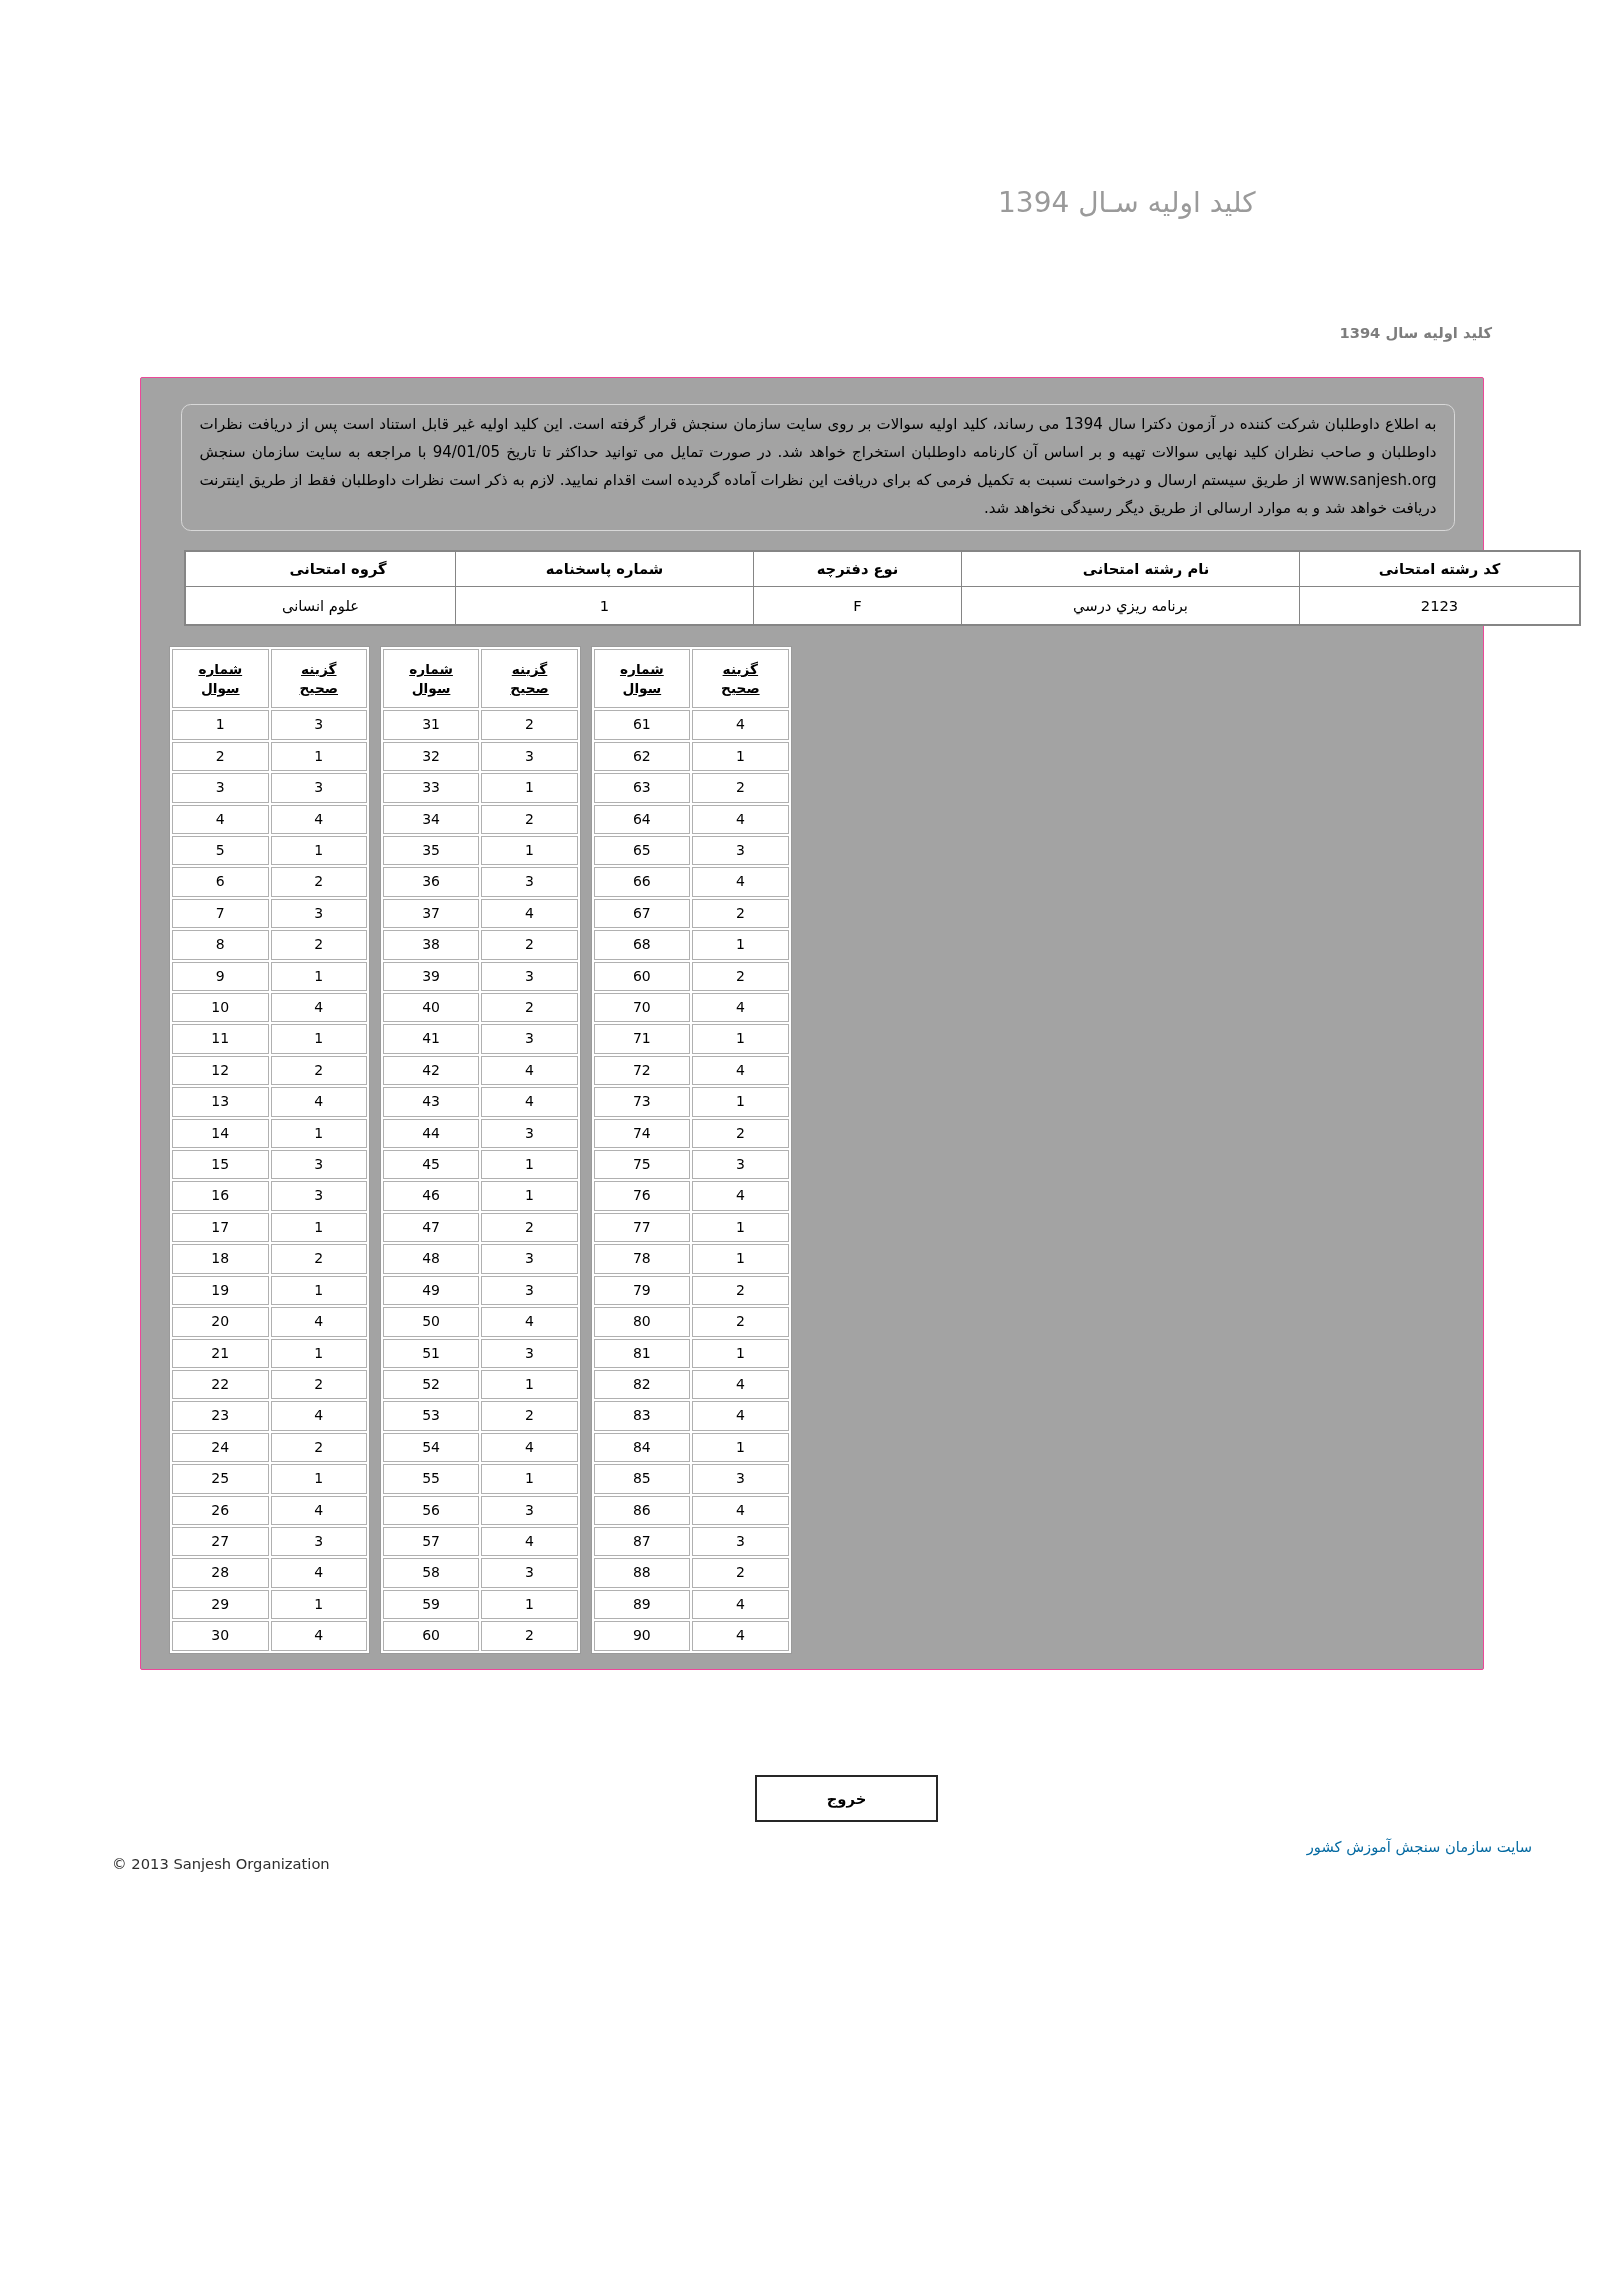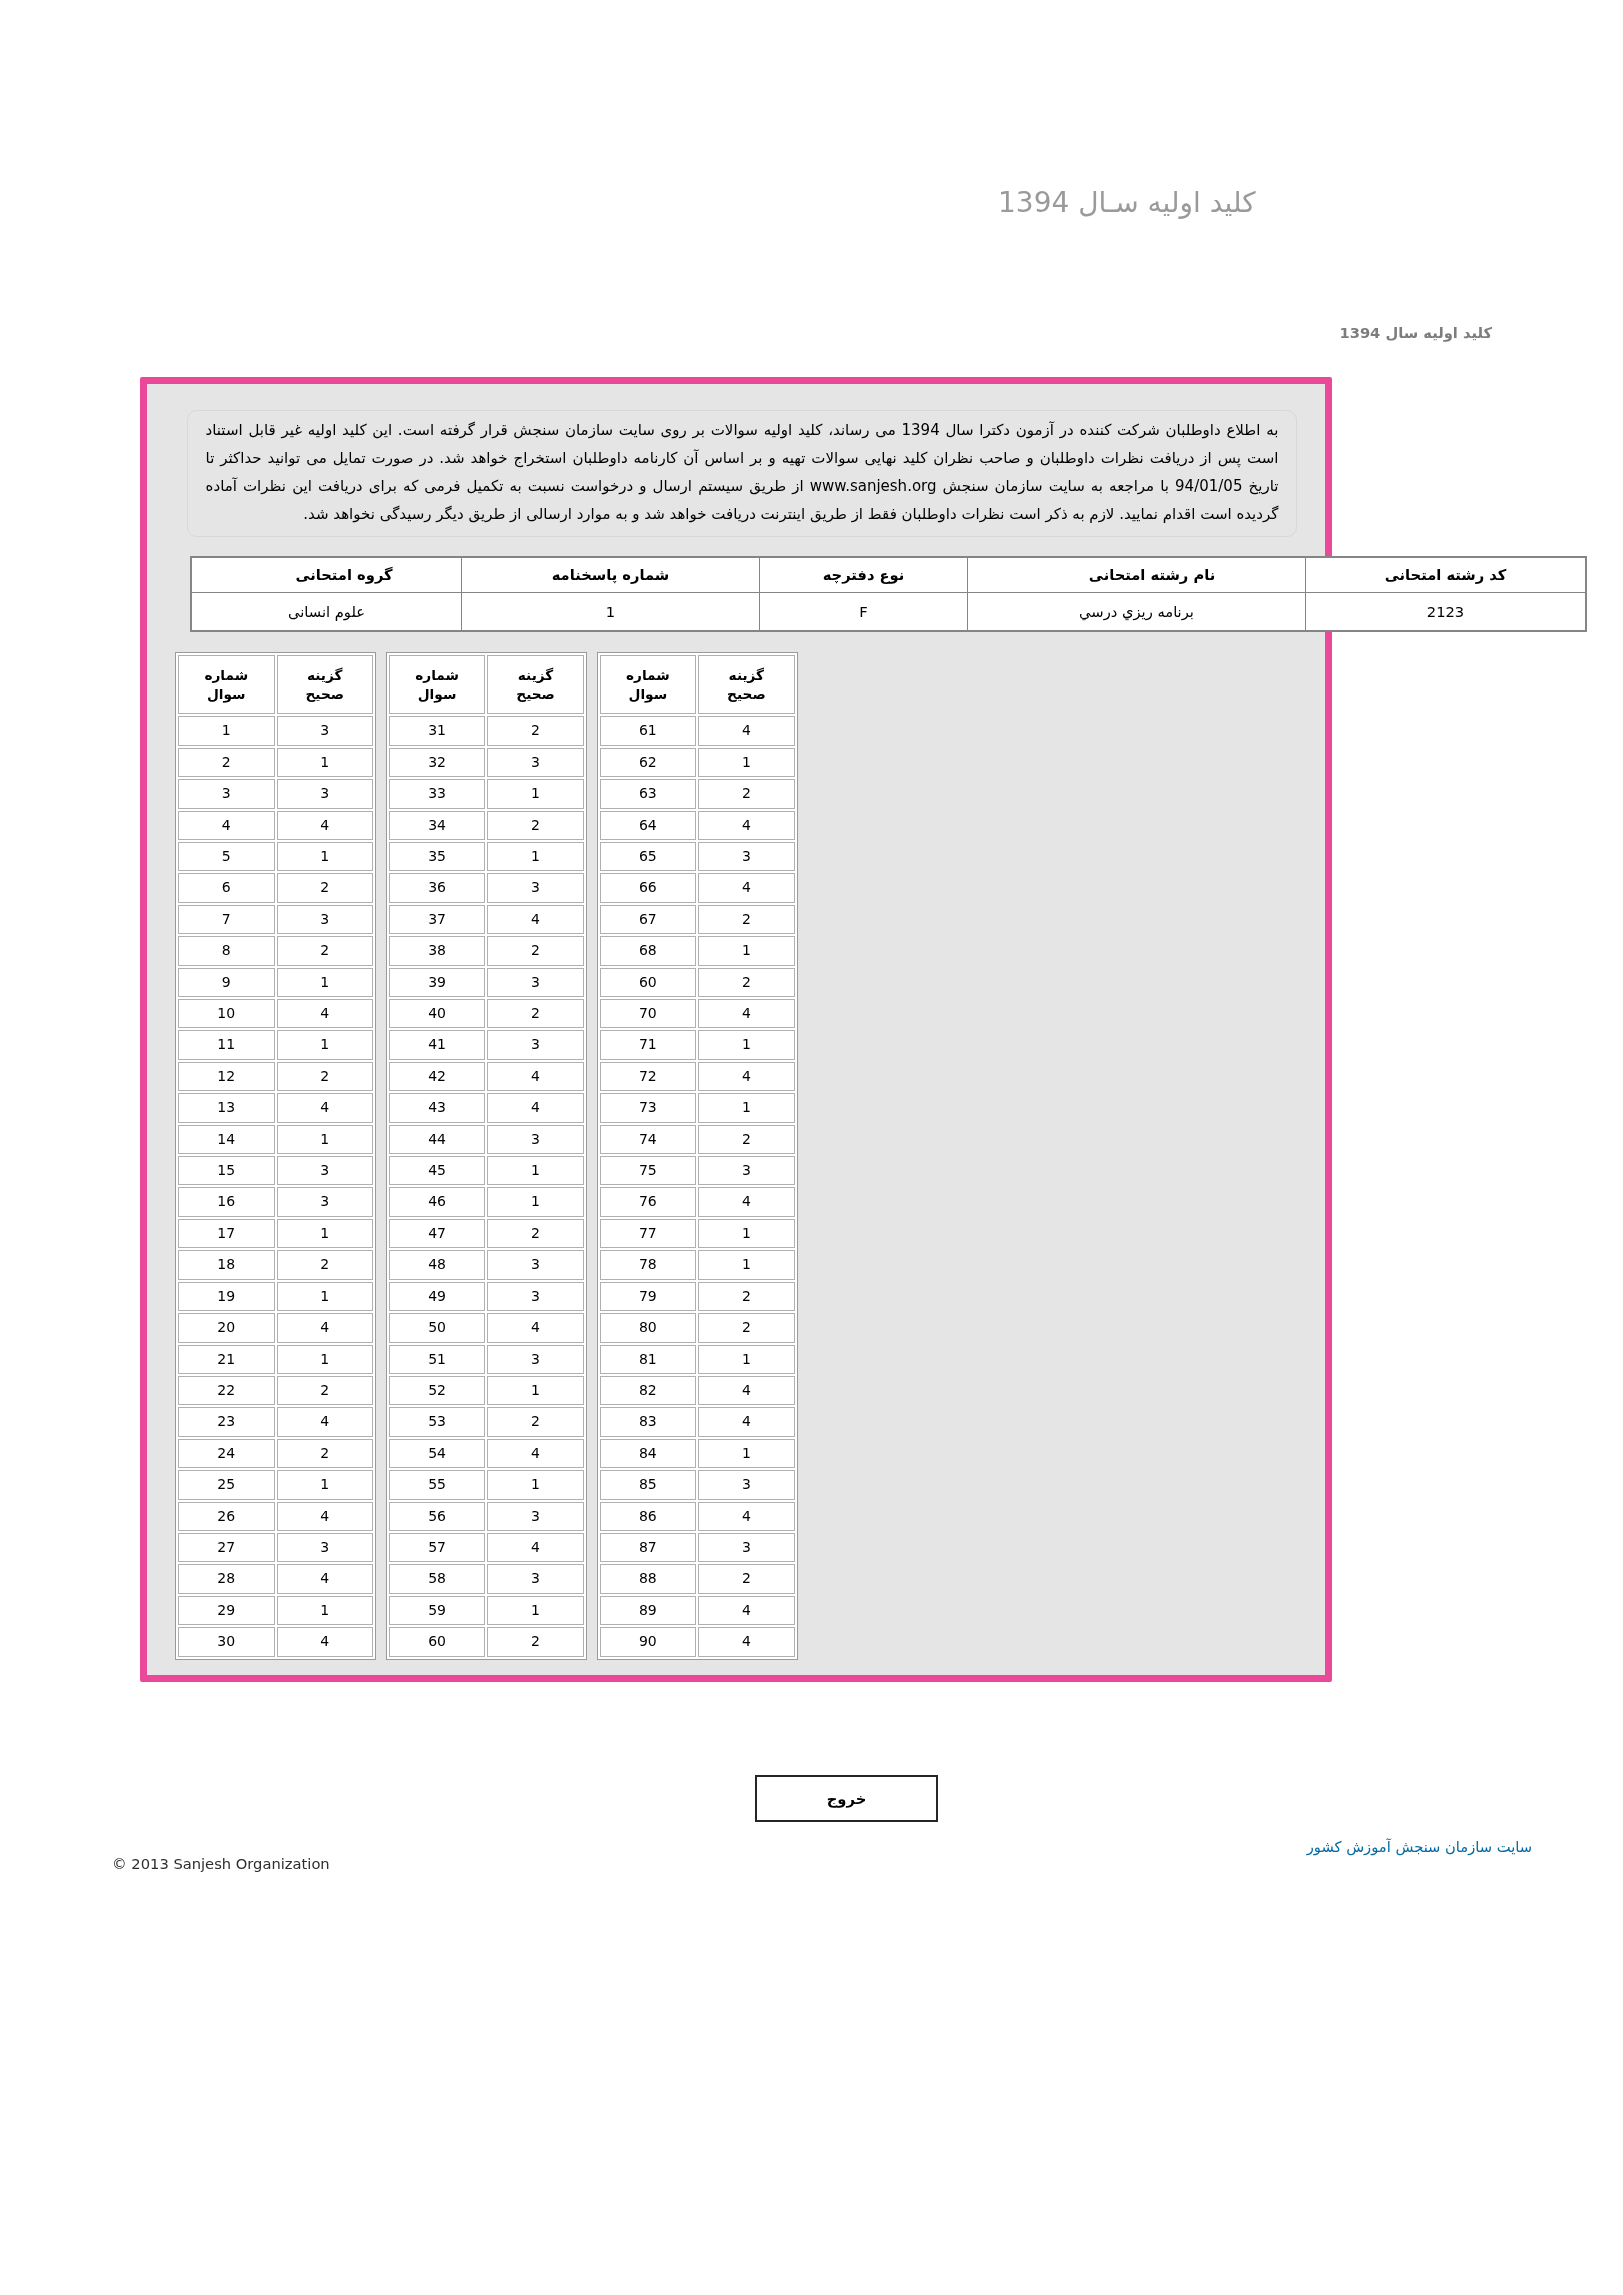--- a/index.html
+++ b/index.html
@@ -11,22 +11,22 @@
   .page-title{
     position:absolute;top:186px;left:998px;
     font-size:28px;color:#9a9a9a;direction:rtl;white-space:nowrap;
   }
   .page-subtitle{
     position:absolute;top:324px;right:131px;
     font-size:14.7px;font-weight:bold;color:#7d7d7d;direction:rtl;white-space:nowrap;
   }
   
   .main-panel{
-    position:absolute;top:377px;left:140px;width:1192px;
-    border:7px solid #ec4899;border-radius:2px;background:#e5e5e5;
+    position:absolute;top:377px;left:140px;width:1344px;
+    border:1px solid #ec4899;border-radius:2px;background:#a3a3a3;
     padding-bottom:15.7px;box-sizing:border-box;
   }
   
   .notice-box{
     margin:25.5px 28px 0 40px;
     border:1px solid #d8d8d8;border-radius:9.8px;
     padding:5.9px 17.6px 7.8px 17.6px;
     direction:rtl;
   }
   .notice-text{
@@ -53,21 +53,21 @@
     display:flex;flex-direction:row;gap:9.8px;direction:ltr;width:fit-content;
   }
   .answer-table{
     border:1px solid #9a9a9a;border-spacing:2px;border-collapse:separate;
     width:201px;table-layout:fixed;background:#fff;
   }
   .answer-table th{
     border:1px solid #b0b0b0;font-weight:bold;font-size:13.7px;line-height:18.6px;
     height:55px;text-align:center;vertical-align:middle;background:#fff;
   }
-  .answer-table th span{white-space:pre-line;}
+  .answer-table th span{white-space:pre-line;text-decoration:underline;}
   .answer-table td{
     border:1px solid #b0b0b0;font-size:14px;height:27.4px;line-height:27.4px;
     text-align:center;vertical-align:middle;background:#fff;padding:0;
   }
   
   .exit-button{
     position:absolute;top:1748px;left:755px;width:183px;height:47px;
     background:#ffffff;border:2px solid #262626;
     font-family:inherit;font-size:14.7px;font-weight:bold;color:#000;
     cursor:pointer;direction:rtl;margin-top:27px;

